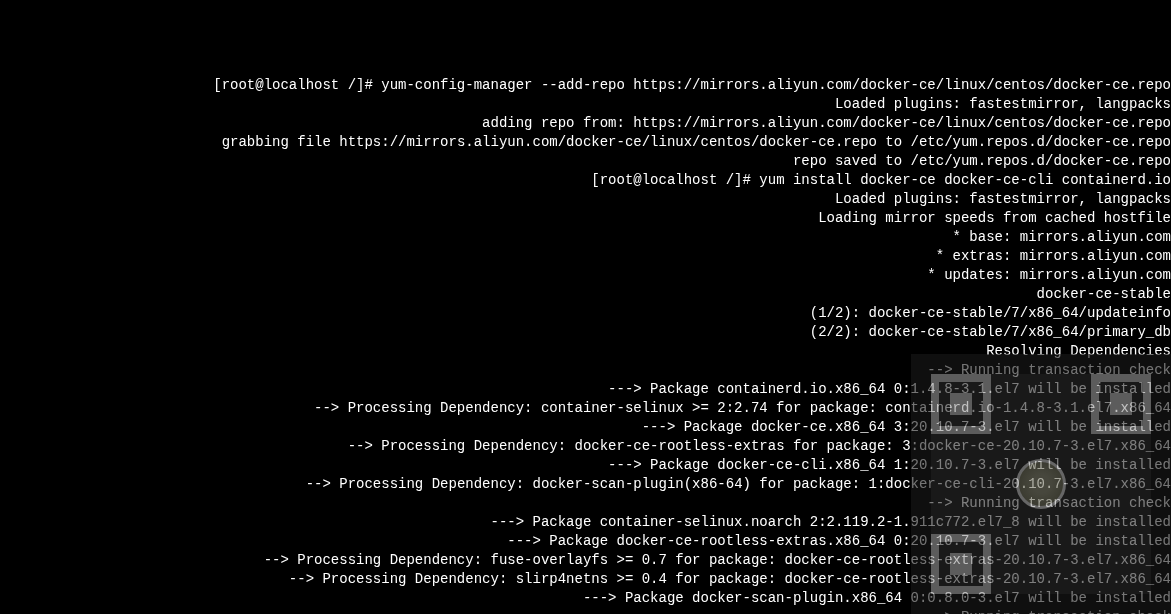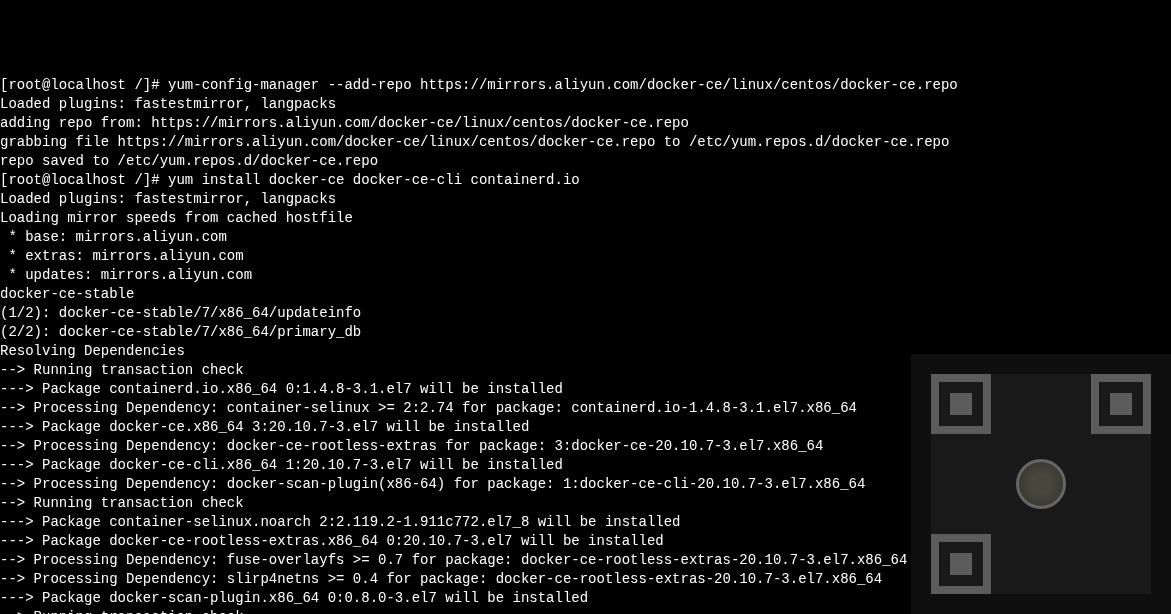--- a/index.html
+++ b/index.html
@@ -18,20 +18,21 @@
       overflow: hidden;
       position: relative;
       white-space: pre;
     }
     .terminal-content {
       padding: 0;
     }
     .line {
       display: block;
       white-space: pre;
+      text-align: right;
     }
     .qr-code {
       position: absolute;
       right: 0;
       bottom: 0;
       width: 260px;
       height: 260px;
       background-color: #1a1a1a;
       opacity: 0.6;
       display: flex;

